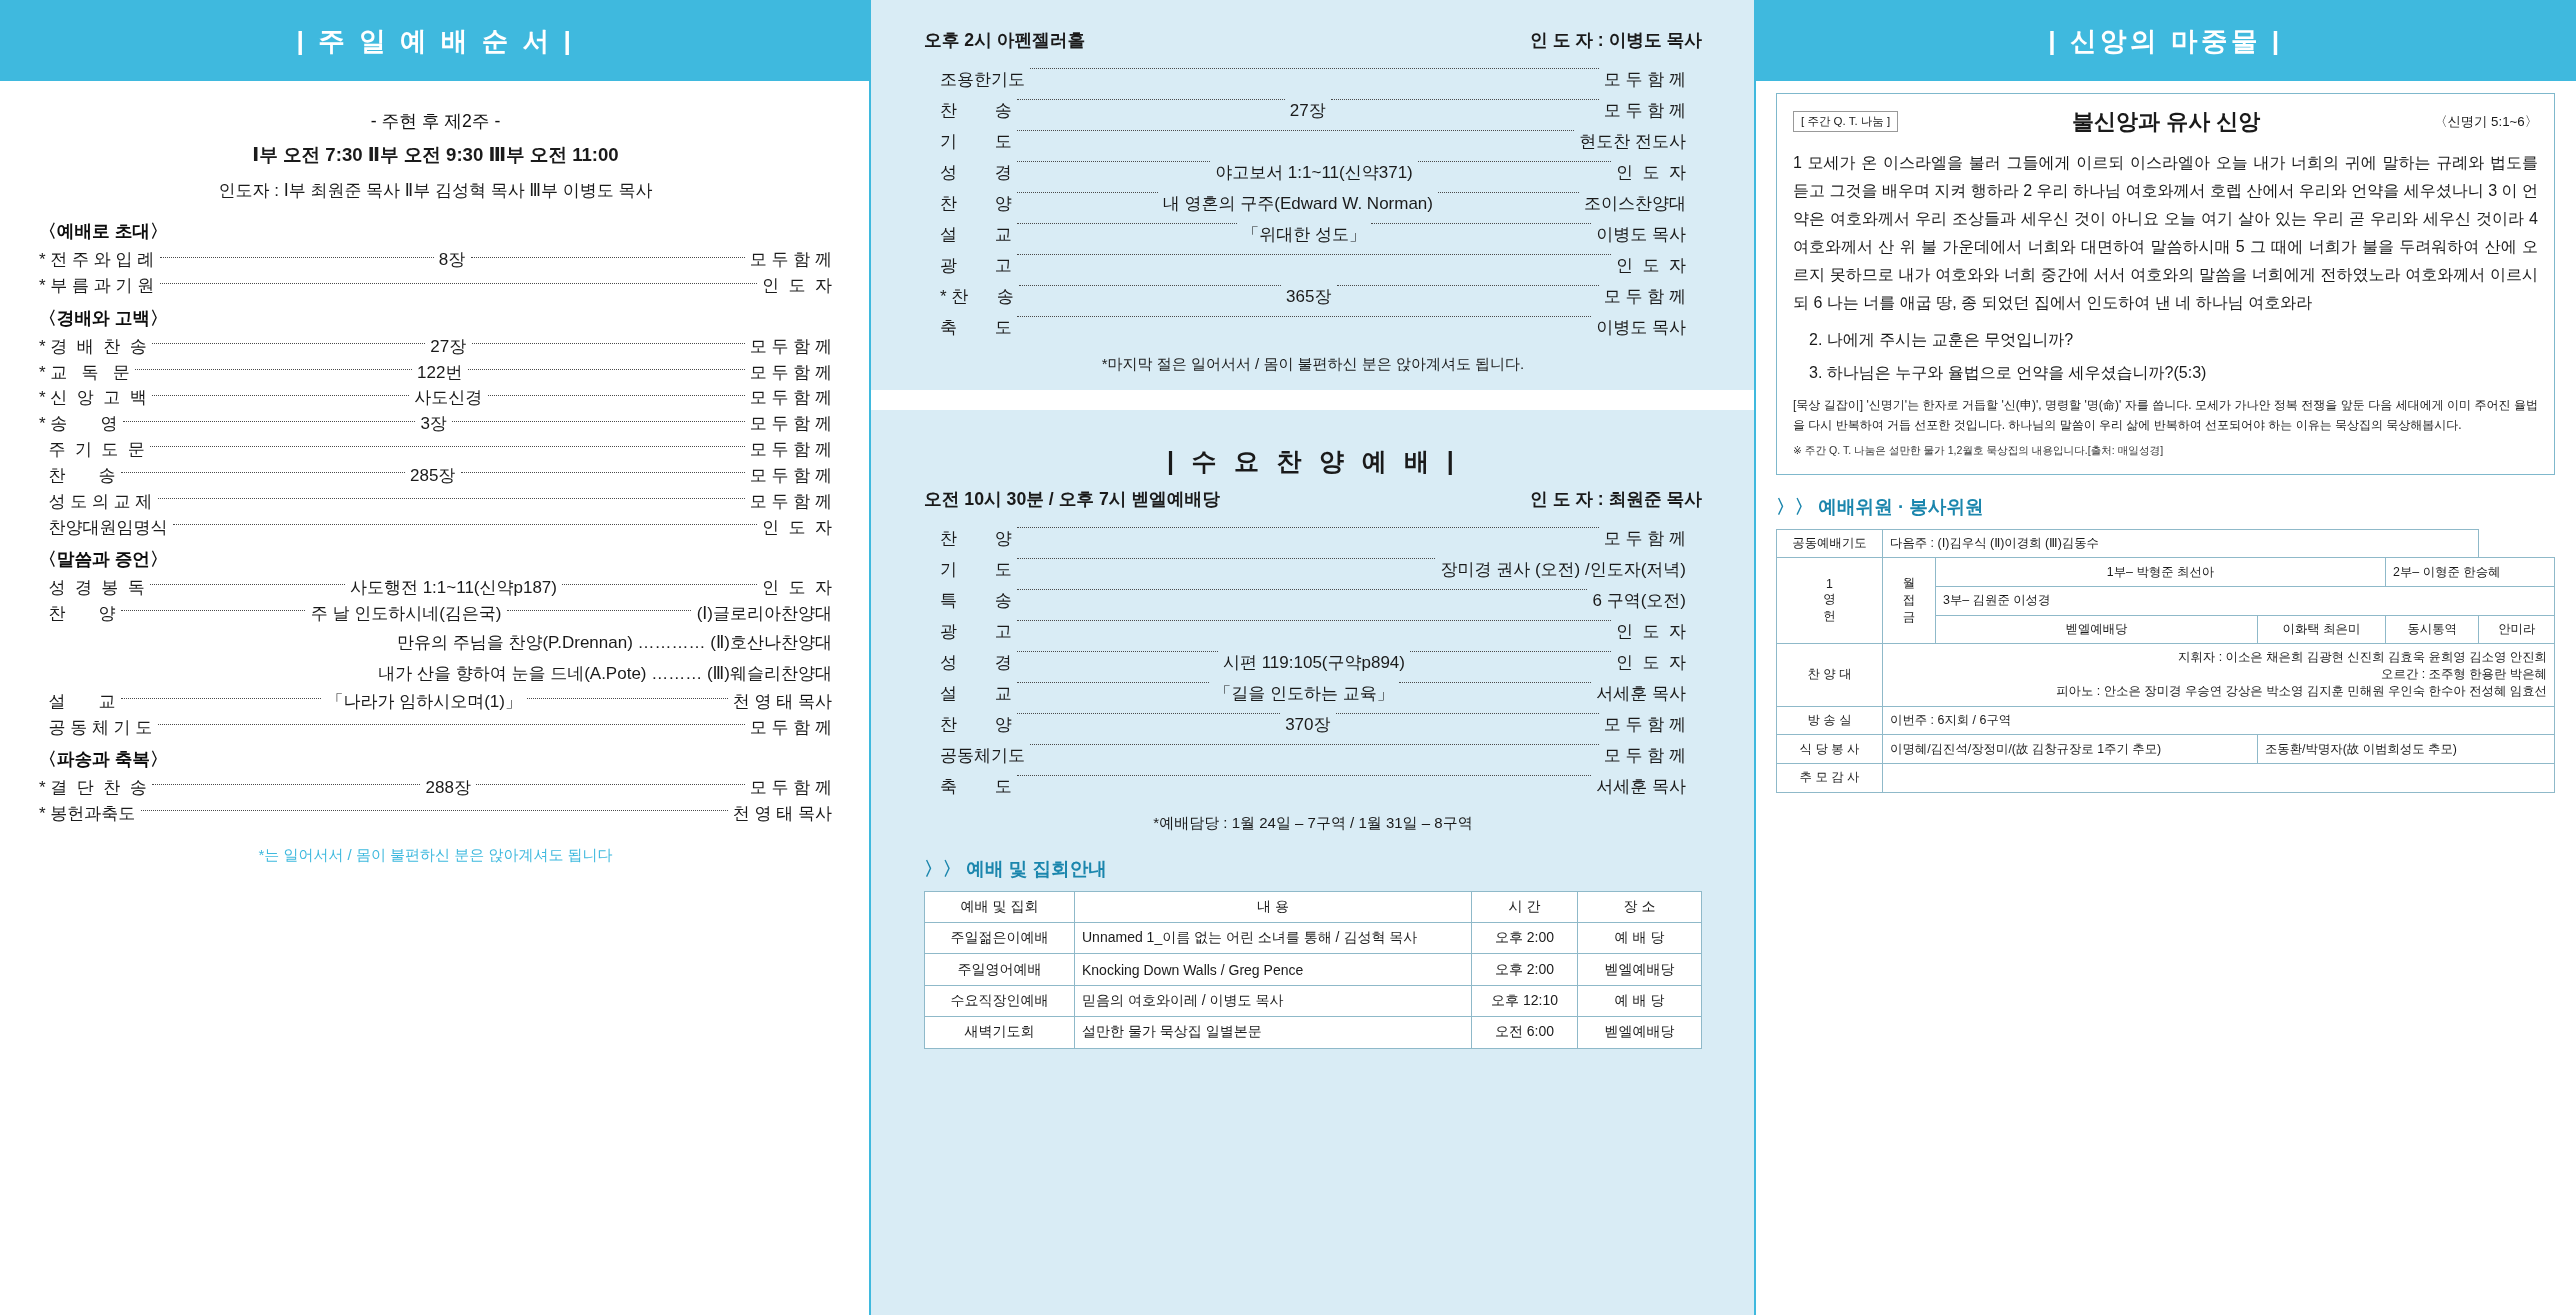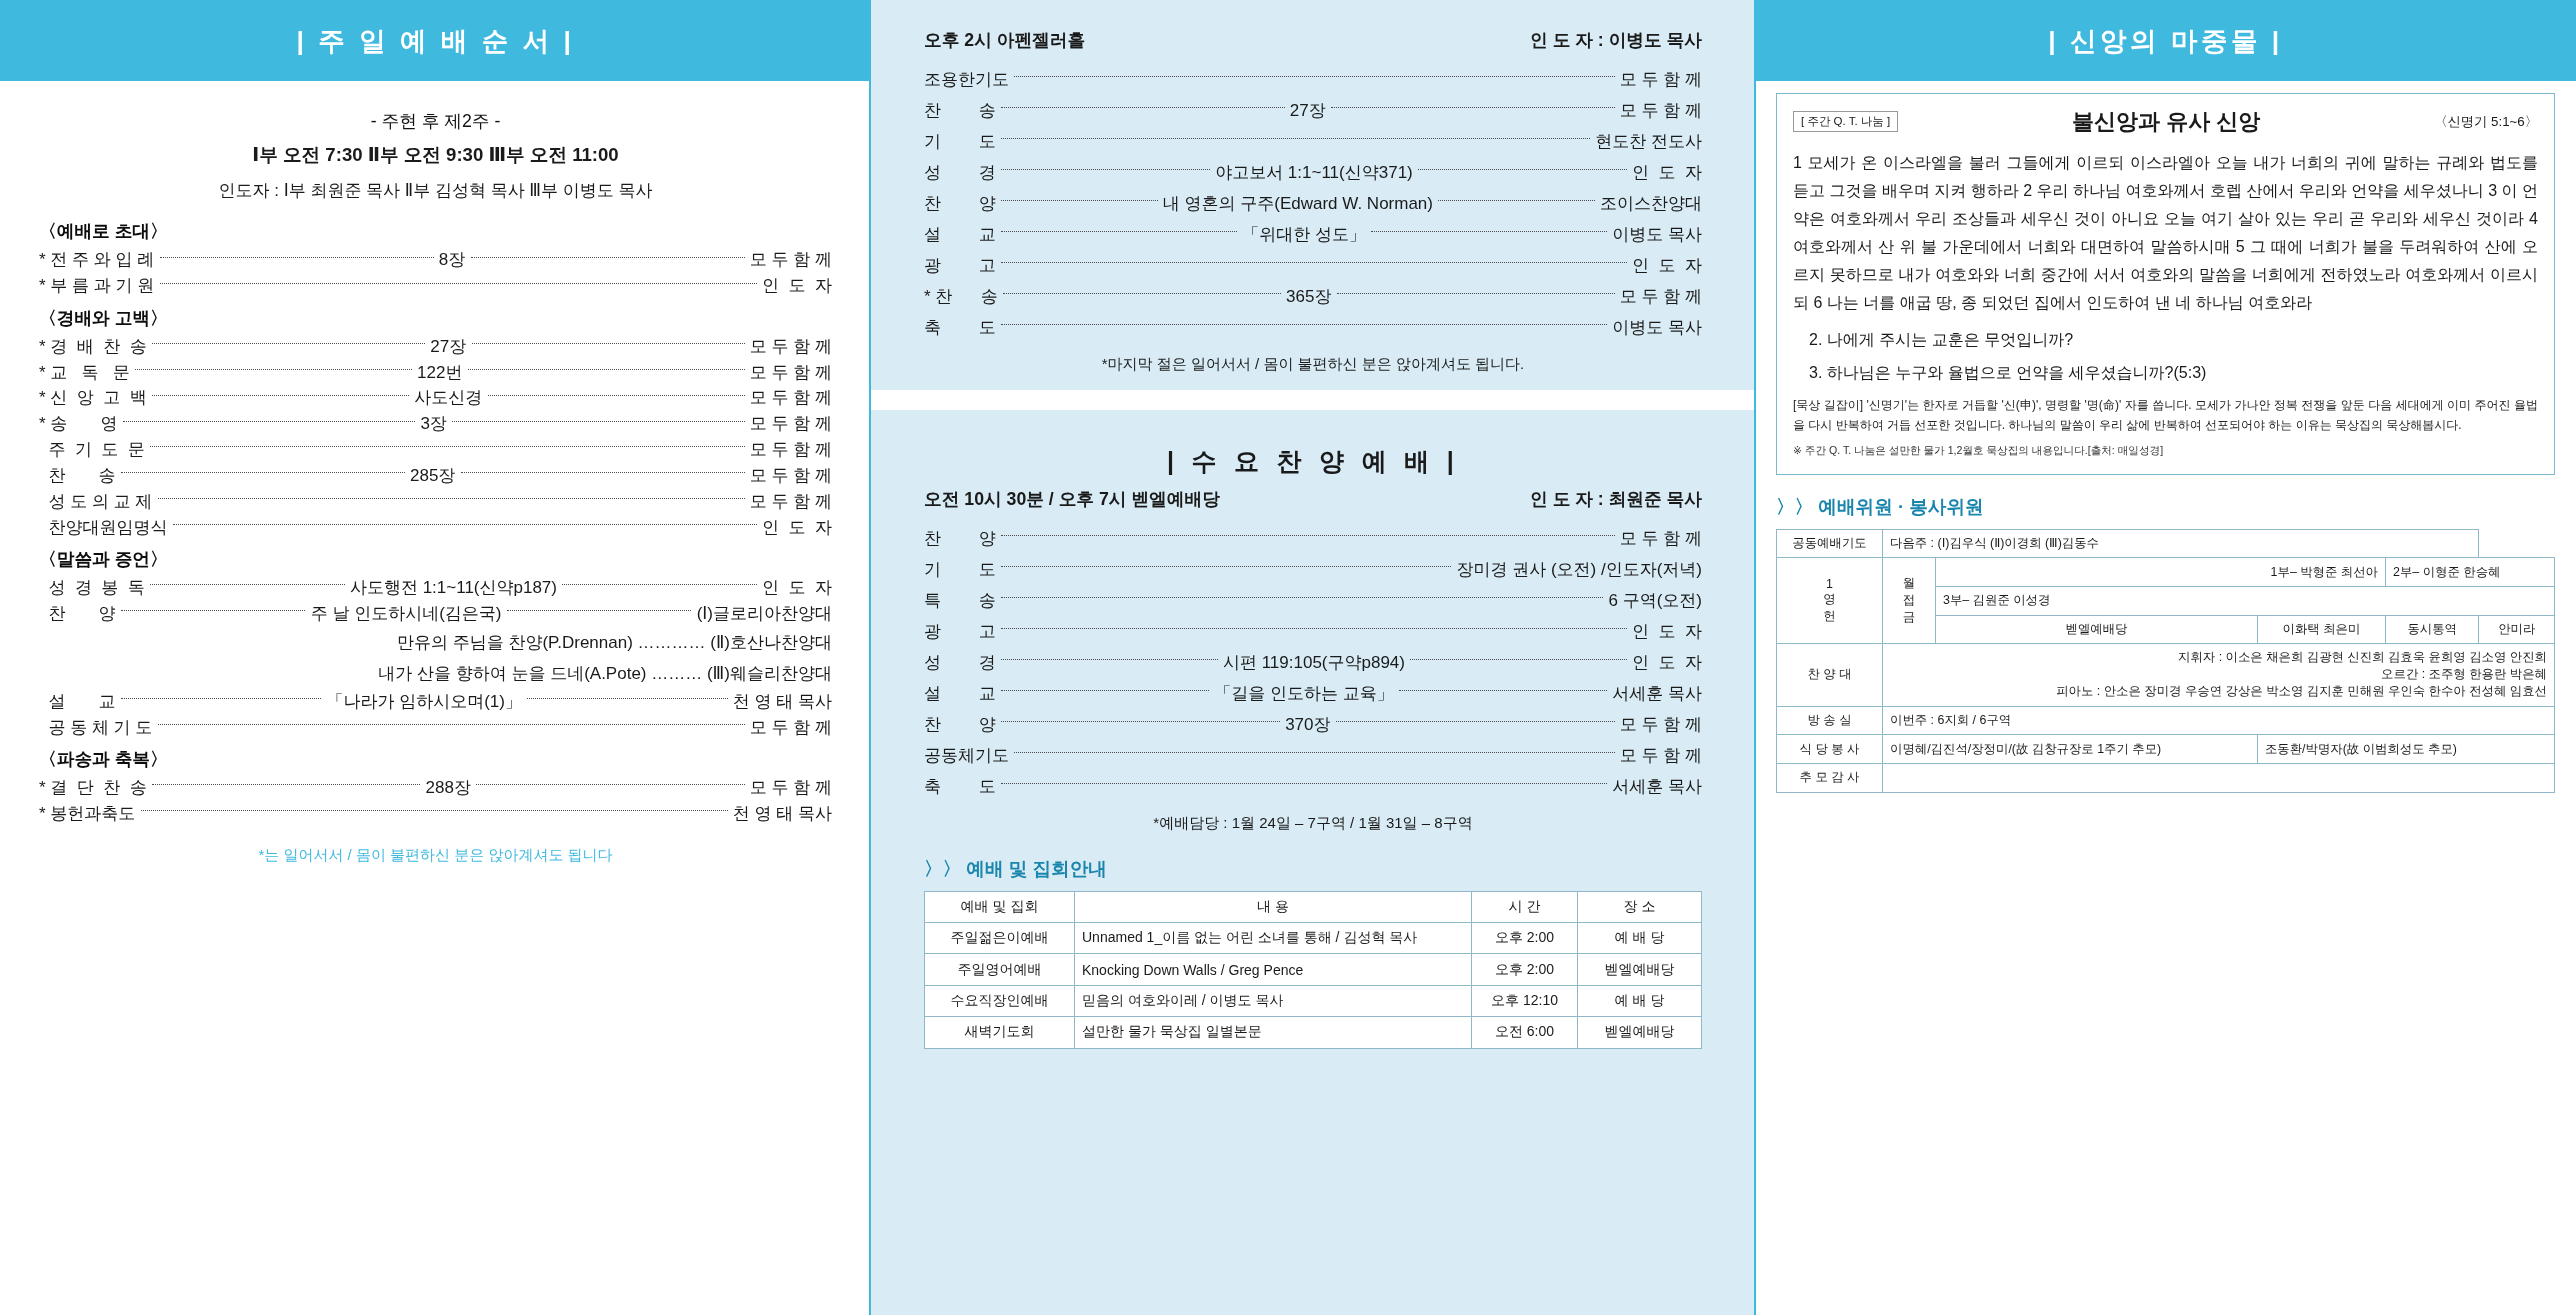--- a/index.html
+++ b/index.html
@@ -51,21 +51,21 @@
   
   .mid-block { padding: 23px 53px 0 53px; }
   .mid-head2 {
     text-align:center; font-size:25px; font-weight:bold; letter-spacing:5.3px;
     margin: 30px 0 8.8px;
   }
   .mid-top-row { display:flex; justify-content:space-between; font-size:17.7px; font-weight:bold; margin: 5.3px 0 16px; }
   .mid-note { text-align:center; font-size:15px; margin-top:16px; }
   .white-strip { background:#ffffff; }
 
-  .mid-line { display:flex; align-items:center; font-size:17px; margin:8px 0; }
+  .mid-line { display:flex; align-items:flex-start; font-size:17px; margin:8px 16px; }
 
   
   .blue-head { color:#1b86ad; font-weight:bold; font-size:18.6px; margin: 23px 0 8.8px 0; }
   table { border-collapse: collapse; width:100%; font-size:14px; }
   table.tbl td, table.tbl th {
     border:0.9px solid #8fb9c9; padding:6.2px 7px; text-align:center; background:#ffffff;
   }
   table.tbl th { font-weight:normal; }
 
   
@@ -412,21 +412,21 @@
           <td class="lbl" style="width:106px">공동예배기도</td>
           <td colspan="4" style="text-align:left">다음주 : (Ⅰ)김우식 (Ⅱ)이경희 (Ⅲ)김동수</td>
         </tr>
         <tr>
           <td class="lbl" rowspan="3" style="width:53px">1
 영
 헌</td>
           <td class="lbl" rowspan="3" style="width:53px">월
 접
 금</td>
-          <td colspan="2" style="text-align:right">1부– 박형준 최선아</td>
+          <td colspan="2" style="text-align:center">1부– 박형준 최선아</td>
           <td colspan="2" style="text-align:left">2부– 이형준 한승혜</td>
         </tr>
         <tr>
           <td colspan="4" style="text-align:left">3부– 김원준 이성경</td>
         </tr>
         <tr>
           <td class="c">벧엘예배당</td>
           <td class="c">이화택 최은미</td>
           <td class="c">동시통역</td>
           <td class="c">안미라</td>

